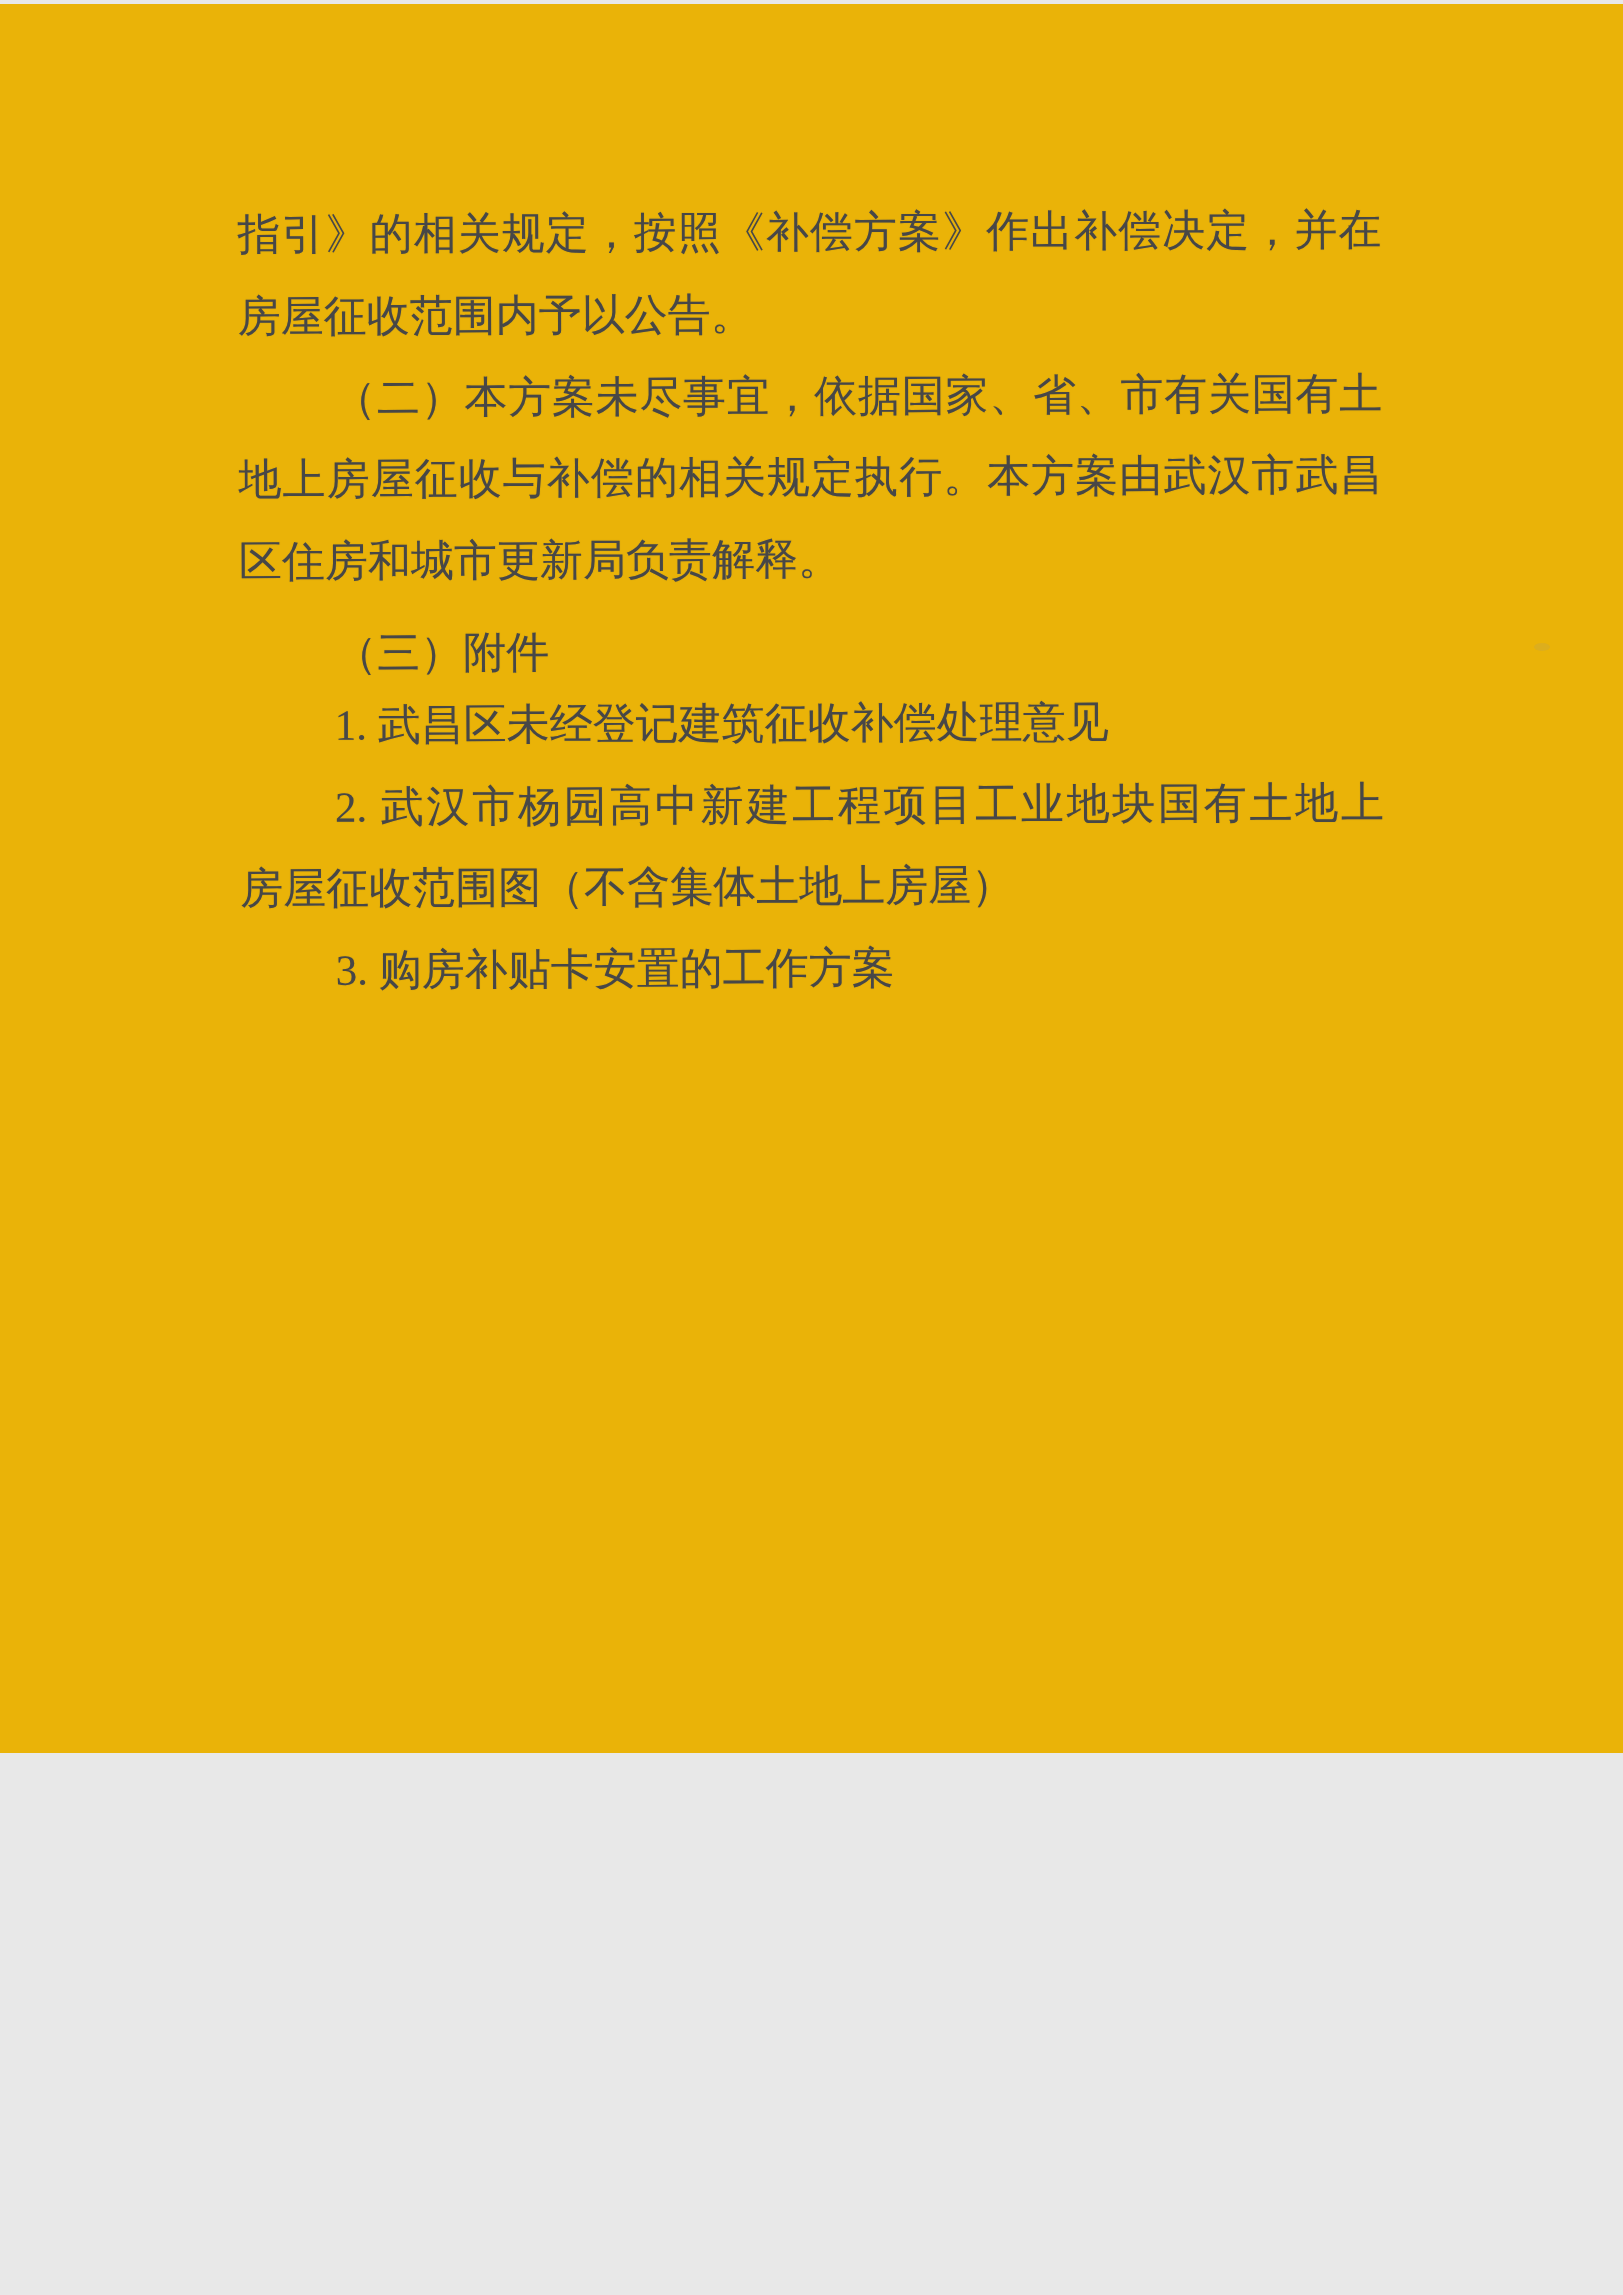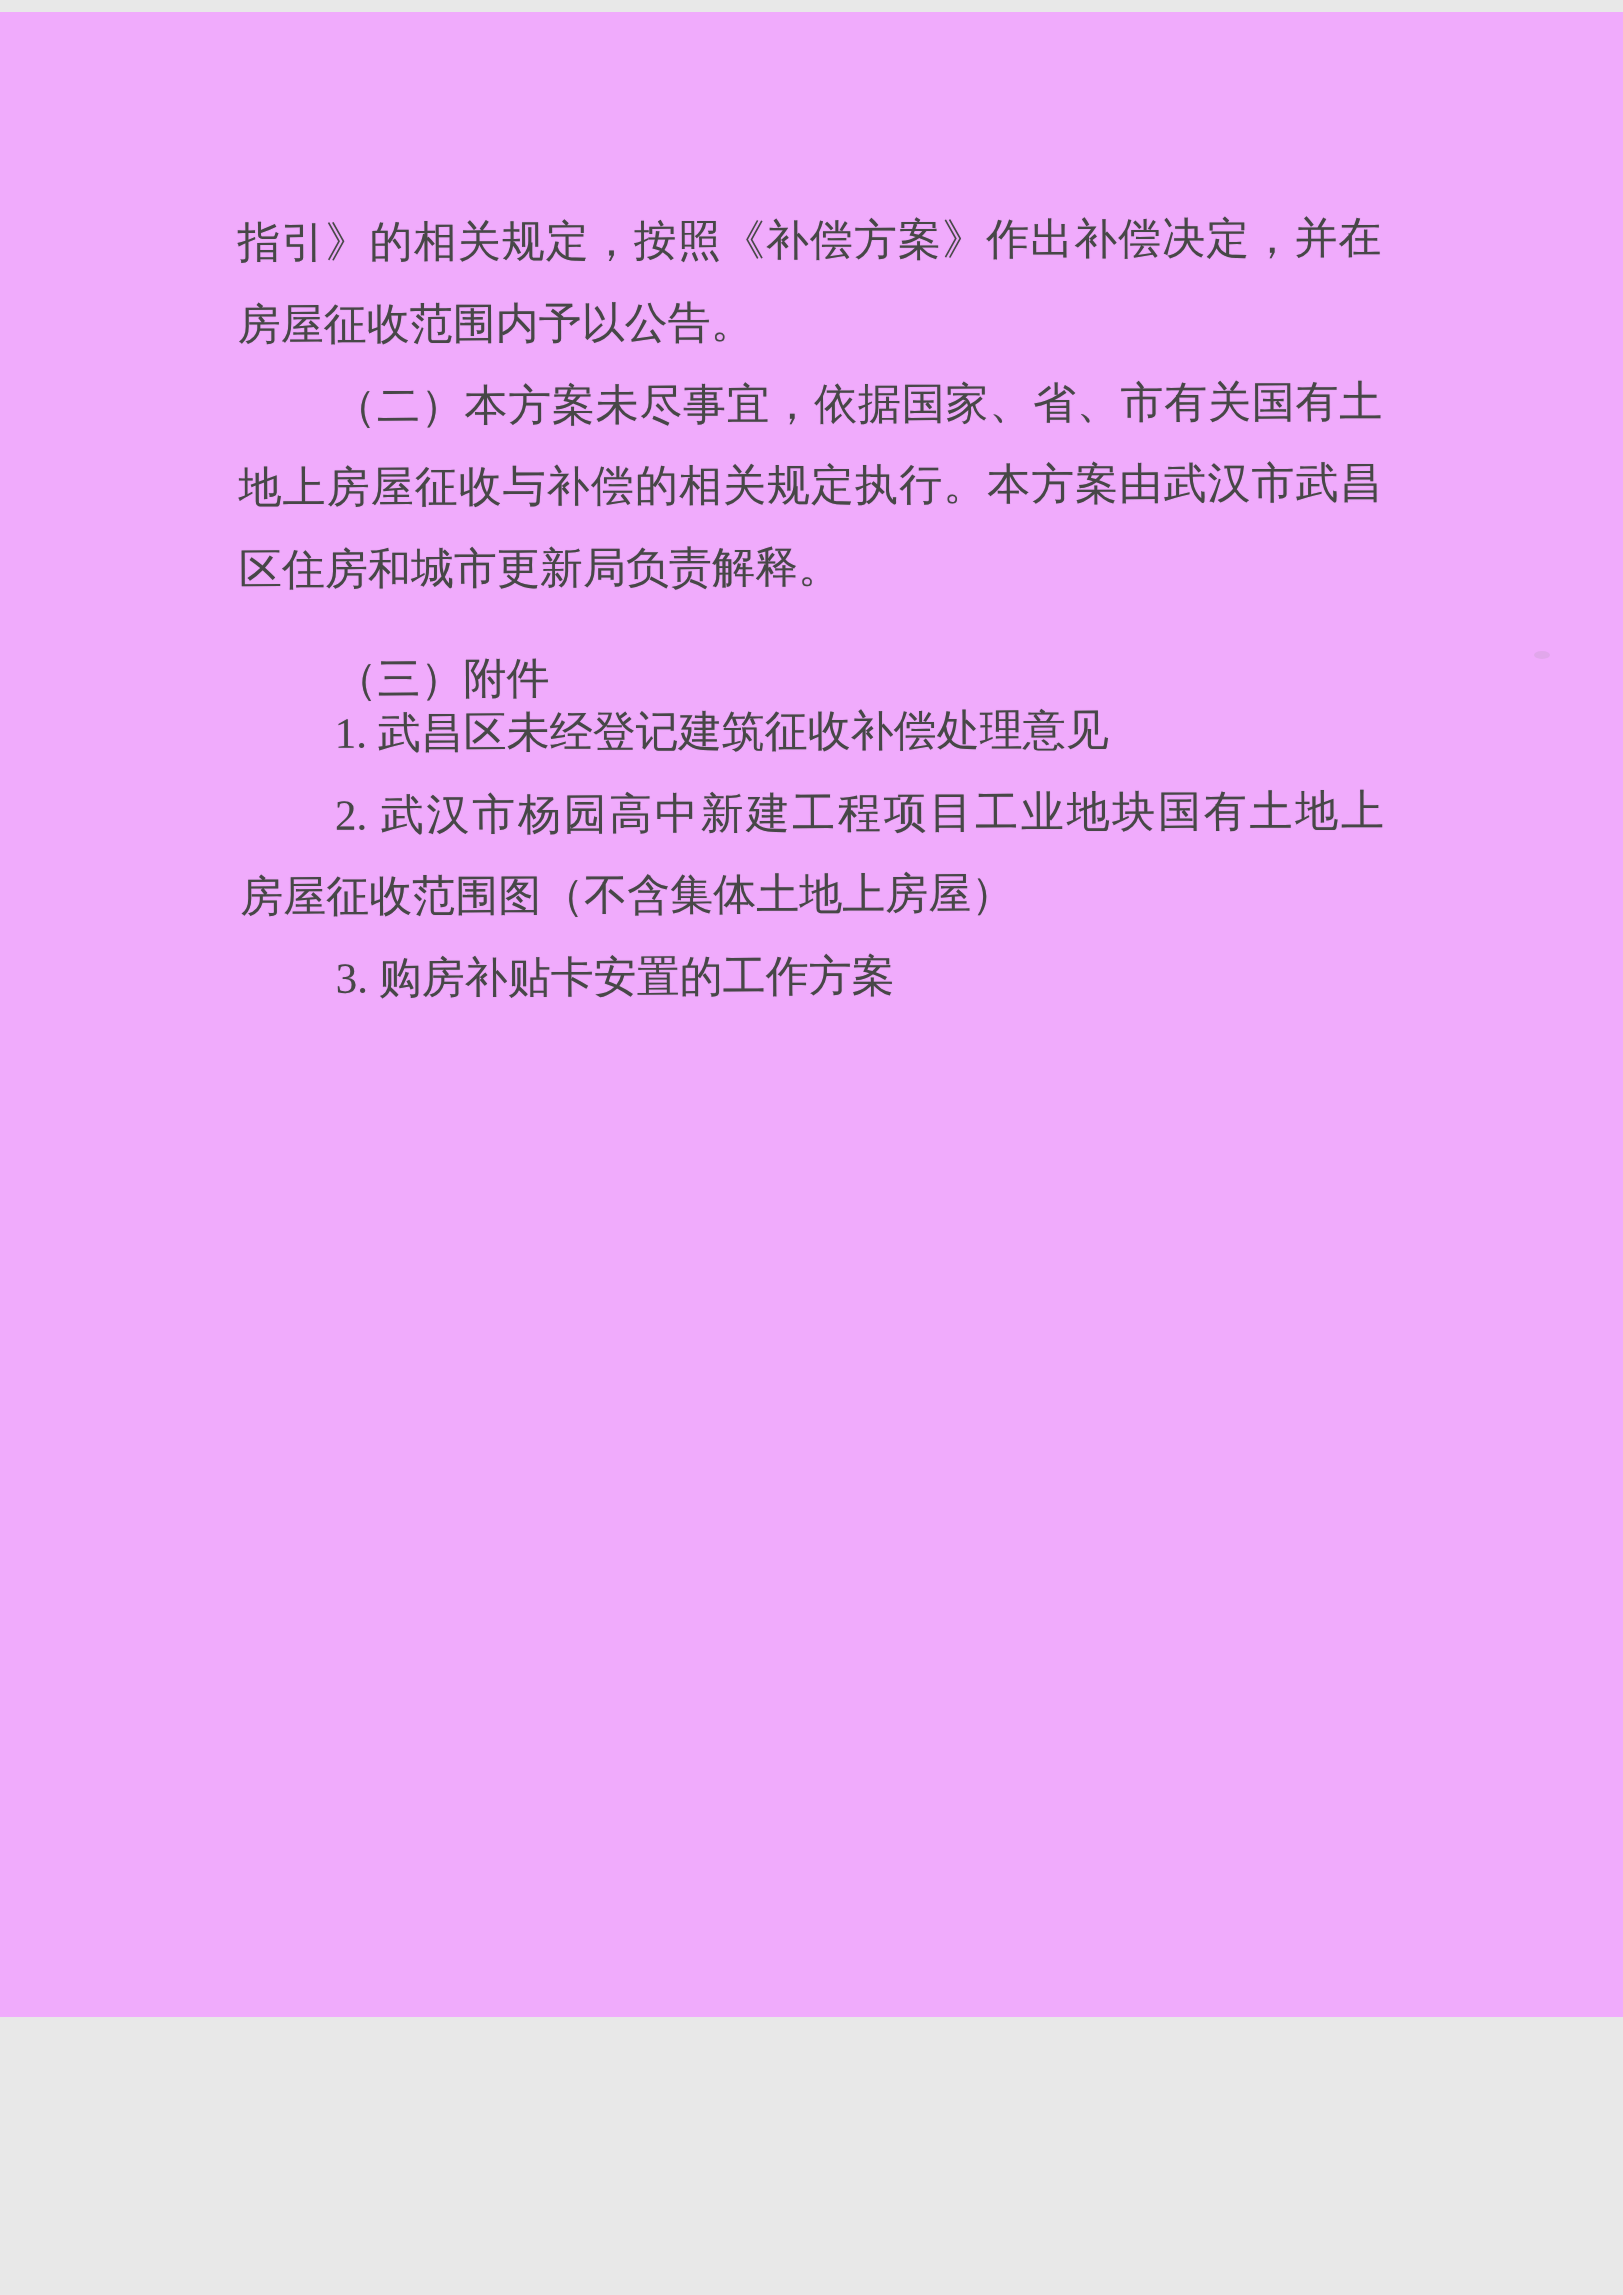--- a/index.html
+++ b/index.html
@@ -3,23 +3,23 @@
 <meta charset="utf-8">
 <style>
   html, body {
     margin: 0;
     padding: 0;
     background: #e8e8e8;
   }
   .page {
     position: relative;
     width: 1623px;
-    height: 2005px;
-    margin: 12px auto;
-    background: #f0abfc;
+    height: 1749px;
+    margin: 4px auto;
+    background: #eab308;
     overflow: hidden;
     font-family: "Liberation Serif", serif;
   }
   .content {
     position: absolute;
     inset: 0;
     transform: rotate(-0.25deg);
     transform-origin: 262px 589px;
   }
   .line {
@@ -42,21 +42,21 @@
     white-space: normal;
     text-align: justify;
     text-align-last: justify;
     text-justify: inter-character;
   }
   .t0 { top: 201px; }
   .t1 { top: 283px; }
   .t2 { top: 365px; }
   .t3 { top: 446px; }
   .t4 { top: 528px; }
-  .t5 { top: 638px; }
+  .t5 { top: 620px; }
   .t6 { top: 692px; }
   .t7 { top: 774px; }
   .t8 { top: 855px; }
   .t9 { top: 937px; }
   .page-number {
     position: absolute;
     top: 2117px;
     left: 0;
     width: 100%;
     text-align: center;

